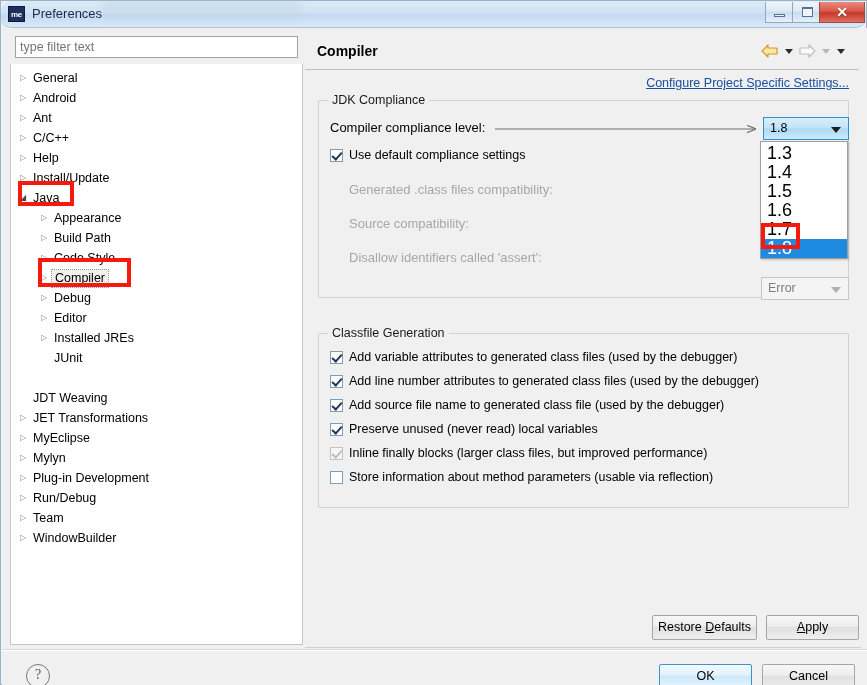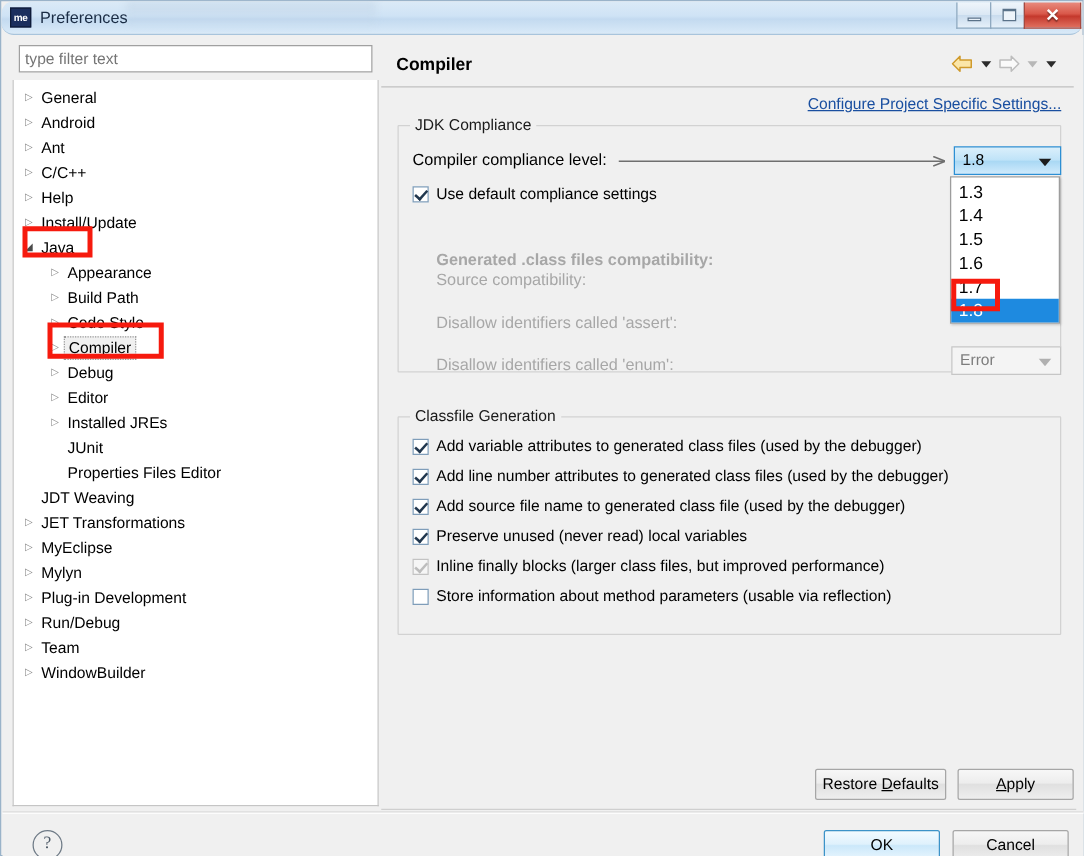--- a/index.html
+++ b/index.html
@@ -305,21 +305,21 @@
     border: 1px solid #9d9d9d;
     box-shadow: 1px 1px 2px rgba(0,0,0,0.18);
     z-index: 40;
     padding: 2px 0 0 0;
     box-sizing: border-box;
   }
   #combo-list .opt {
     height: 19px;
     line-height: 19px;
     padding-left: 6px;
-    font-size: 14px;
+    font-size: 18px;
     font-family: "Liberation Sans", sans-serif;
     color: #000000;
   }
   #combo-list .opt.sel {
     background: #1e8ae0;
     color: #ffffff;
   }
 
   
   .checkrow {
@@ -498,23 +498,20 @@
           <div class="tree-item" style="top: 244px; position: absolute; left: 0px; width: 291px;">
             <span class="twisty" style="left: 27px;">▷</span>
             <span class="lbl" style="left: 43px;">Editor</span>
           </div>
           <div class="tree-item" style="top: 264px; position: absolute; left: 0px; width: 291px;">
             <span class="twisty" style="left: 27px;">▷</span>
             <span class="lbl" style="left: 43px;">Installed JREs</span>
           </div>
           <div class="tree-item" style="top: 284px; position: absolute; left: 0px; width: 291px;">
             <span class="lbl" style="left: 43px;">JUnit</span>
-          </div>
-          <div class="tree-item" style="top: 304px; position: absolute; left: 0px; width: 291px;">
-            <span class="lbl" style="left: 43px;">Properties Files Editor</span>
           </div>
           <div class="tree-item" style="top: 324px; position: absolute; left: 0px; width: 291px;">
             <span class="lbl" style="left: 22px;">JDT Weaving</span>
           </div>
           <div class="tree-item" style="top: 344px; position: absolute; left: 0px; width: 291px;">
             <span class="twisty" style="left: 6px;">▷</span>
             <span class="lbl" style="left: 22px;">JET Transformations</span>
           </div>
           <div class="tree-item" style="top: 364px; position: absolute; left: 0px; width: 291px;">
             <span class="twisty" style="left: 6px;">▷</span>
@@ -575,24 +572,23 @@
       <div id="jdk-group" class="groupbox">
         <div class="legend">JDK Compliance</div>
 
         <div class="row-label" style="left:11px; top:19px;">Compiler compliance level:</div>
 
         <div class="checkrow" style="left:11px; top:47px;">
           <span class="cb checked"></span>
           <span class="txt">Use default compliance settings</span>
         </div>
 
-        <div class="row-label disabled" style="left:30px; top:99px;font-weight:bold;">Generated .class files compatibility:</div>
+        <div class="row-label disabled" style="left:30px; top:81px;">Generated .class files compatibility:</div>
         <div class="row-label disabled" style="left:30px; top:115px;">Source compatibility:</div>
         <div class="row-label disabled" style="left:30px; top:149px;">Disallow identifiers called 'assert':</div>
-        <div class="row-label disabled" style="left:30px; top:183px;">Disallow identifiers called 'enum':</div>
 
         <div class="combo disabled" style="left:442px; top:176px; width:88px;">
           <span class="val">Error</span>
           <span class="arrow"></span>
         </div>
       </div>
 
       <div id="classfile-group" class="groupbox">
         <div class="legend">Classfile Generation</div>
 

